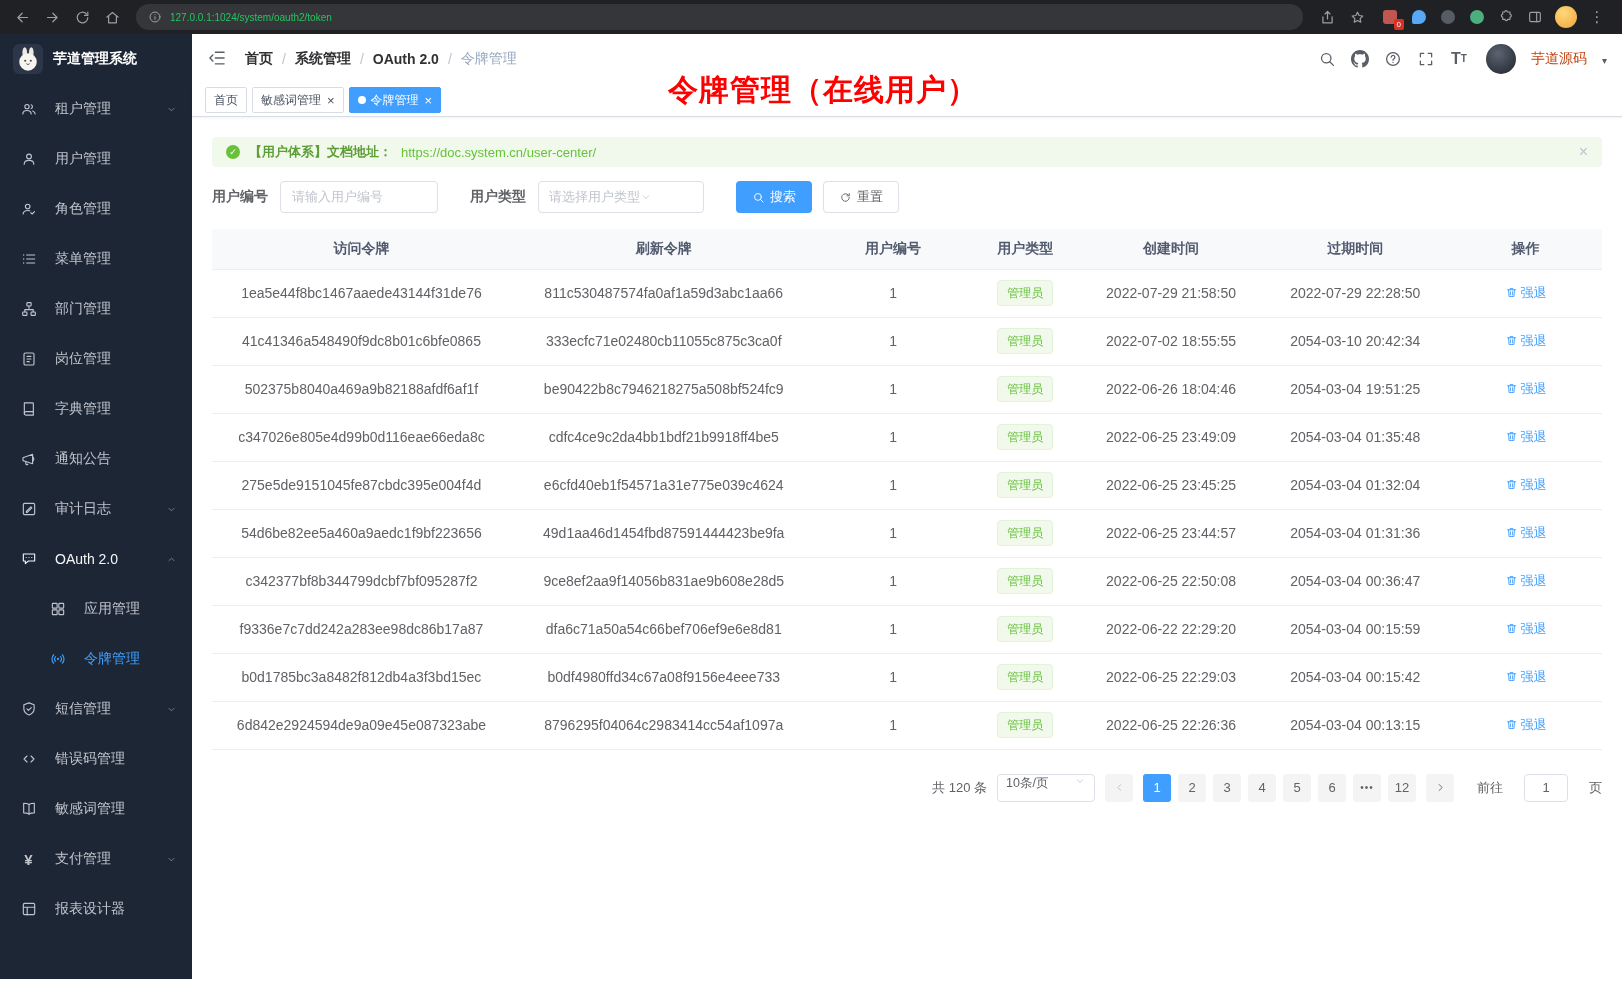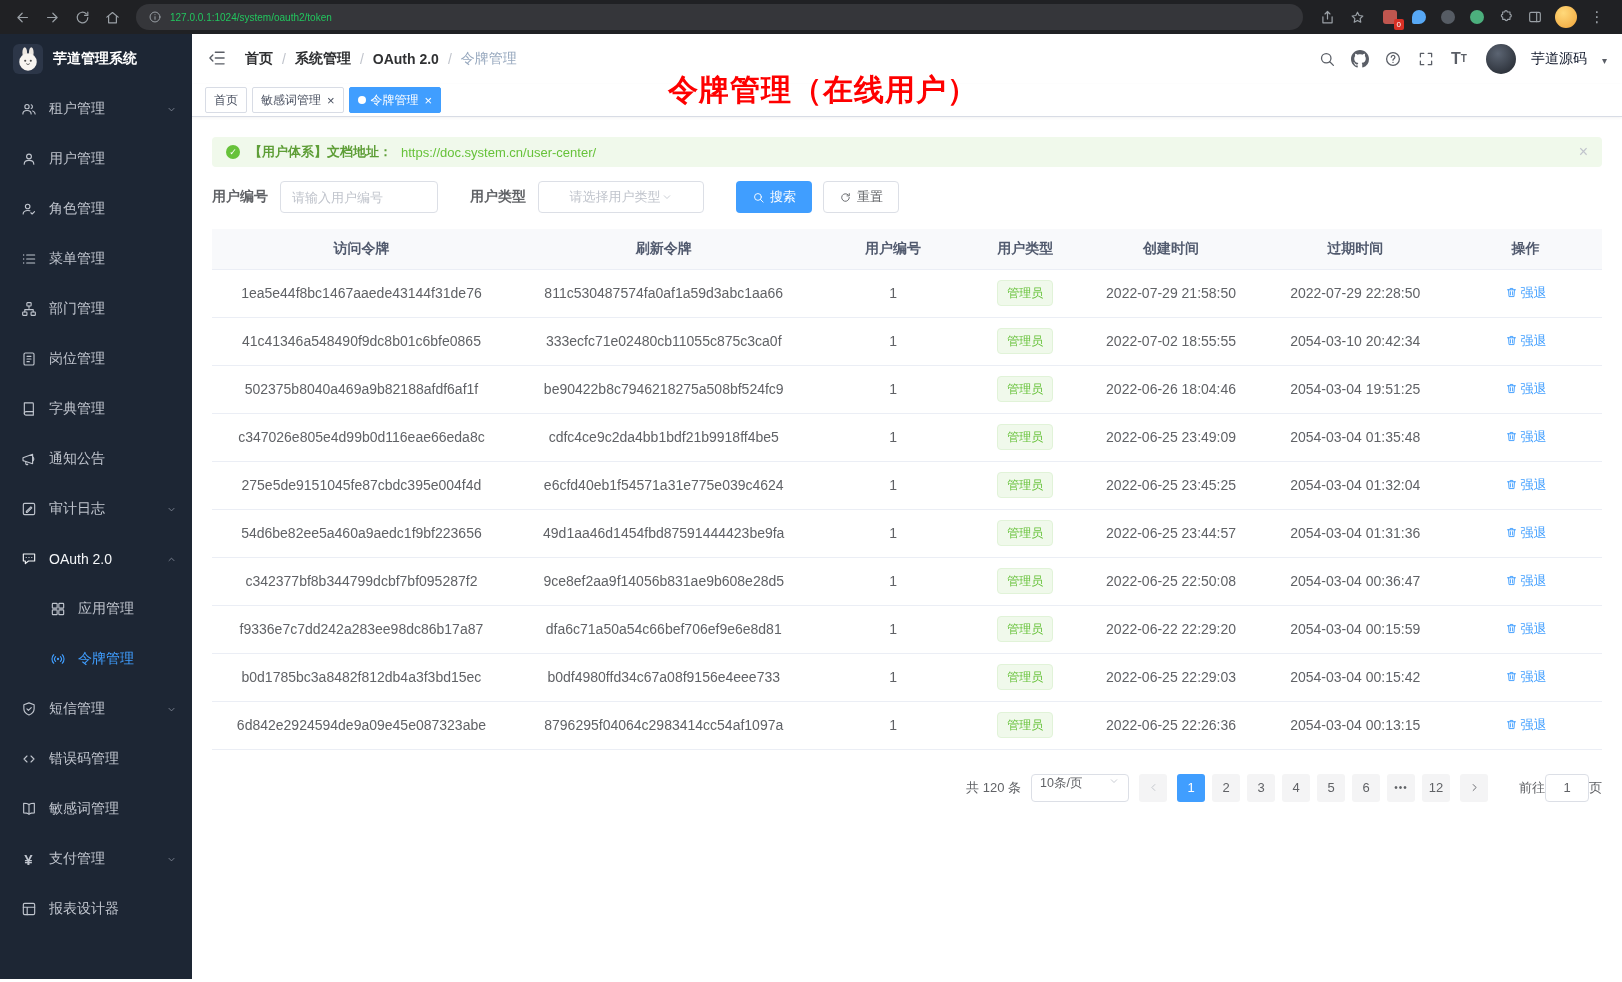--- a/index.html
+++ b/index.html
@@ -28,21 +28,21 @@
   
   .app{display:flex;height:945px}
 
   
   .sidebar{width:192px;background:#1d2634;flex-shrink:0;display:flex;flex-direction:column;color:#bfc5ce}
   .logo{height:50px;display:flex;align-items:center;gap:10px;padding:0 13px;flex-shrink:0}
   .logo-img{width:30px;height:30px;border-radius:6px;background:#2c3648;display:flex;align-items:center;justify-content:center;overflow:hidden}
   .logo-img svg{width:28px;height:28px}
   .logo-title{color:#fff;font-size:14px;font-weight:700;white-space:nowrap}
   .menu{flex:1;overflow:hidden;padding-top:0}
-  .menu-item{height:50px;display:flex;align-items:center;gap:12px;padding:0 15px 0 20px;font-size:14px;color:#c0c5ce;cursor:pointer;white-space:nowrap}
+  .menu-item{height:50px;display:flex;align-items:center;gap:18px;padding:0 15px 0 20px;font-size:14px;color:#c0c5ce;cursor:pointer;white-space:nowrap}
   .menu-item.child{padding-left:49px}
   .menu-item.active{color:#409eff}
   .menu-item.expanded{color:#f4f6f8}
   .mi-icon{width:17px;height:17px;display:flex;align-items:center;justify-content:center;flex-shrink:0}
   .mi-icon svg{width:16px;height:16px}
   .glyph-icon{font-size:15px;font-weight:700;line-height:1}
   .mi-label{flex:1;overflow:hidden;text-overflow:ellipsis}
   .mi-arrow{width:11px;height:11px;display:flex;color:#8b93a1;flex-shrink:0}
   .mi-arrow svg{width:11px;height:11px}
   .mi-arrow.up{transform:rotate(180deg)}
@@ -55,21 +55,21 @@
   .breadcrumb{margin-left:16px;display:flex;align-items:center;gap:9px;font-size:14px}
   .bc-item{color:#303133;font-weight:700;cursor:pointer}
   .bc-item.last{color:#97a8be;font-weight:400;cursor:default}
   .bc-sep{color:#c0c4cc;font-weight:400}
   .topbar-right{margin-left:auto;display:flex;align-items:center;gap:15px;color:#5a5e66}
   .tb-icon{width:18px;height:18px;display:flex;align-items:center;justify-content:center;cursor:pointer}
   .tb-icon svg{width:18px;height:18px}
   .fs-b{font-weight:700;font-size:16px;line-height:1}
   .fs-s{font-weight:700;font-size:10px;line-height:1}
   .avatar{width:30px;height:30px;border-radius:50%;background:radial-gradient(circle at 40% 32%,#5b6472,#20242b);margin-left:3px;cursor:pointer;flex-shrink:0}
-  .username{font-size:14px;color:#0f172a;cursor:pointer}
+  .username{font-size:14px;color:#c2410c;cursor:pointer}
   .user-caret{font-size:10px;color:#5a5e66;align-self:flex-end;margin-bottom:8px;cursor:pointer}
 
   
   .tabsbar{height:33px;display:flex;align-items:center;gap:5px;padding:0 13px;border-bottom:1px solid #d8dce5;box-shadow:0 1px 3px rgba(0,0,0,.05);flex-shrink:0}
   .tab{height:26px;display:inline-flex;align-items:center;gap:5px;padding:0 8px;border:1px solid #d8dce5;background:#fff;color:#495060;font-size:12px;cursor:pointer;border-radius:2px}
   .tab.active{background:#409eff;border-color:#409eff;color:#fff}
   .tab-dot{width:8px;height:8px;border-radius:50%;background:#fff;flex-shrink:0}
   .tab-close{font-size:13px;line-height:1;margin-left:1px}
 
   
@@ -78,23 +78,23 @@
   .alert-check{width:14px;height:14px;border-radius:50%;background:#67c23a;color:#fff;display:flex;align-items:center;justify-content:center;flex-shrink:0}
   .ck{font-size:9px;line-height:1}
   .alert-text{font-weight:700;color:#5e9e37}
   .alert-link{color:#67c23a;text-decoration:none;cursor:pointer}
   .alert-close{margin-left:auto;color:#c0c4cc;cursor:pointer}
   .x{font-size:16px;line-height:1}
 
   .filters{display:flex;align-items:center;gap:11px;margin-bottom:16px;font-size:14px}
   .f-label{font-weight:700;color:#606266;margin-right:1px}
   .f-gap{width:10px}
-  .f-input{width:158px;height:32px;border:1px solid #dcdfe6;border-radius:4px;padding:0 11px;font-size:13px;color:#606266;outline:none;font-family:Liberation Sans, sans-serif}
+  .f-input{width:158px;height:32px;border:1px solid #dcdfe6;border-radius:4px;padding:0 11px;font-size:13px;color:#606266;outline:none;font-family:Liberation Serif, serif}
   .f-input::placeholder{color:#c0c4cc}
-  .f-select{width:166px;height:32px;border:1px solid #dcdfe6;border-radius:4px;display:flex;align-items:center;justify-content:center;padding:0 10px;font-size:13px;color:#c0c4cc;cursor:pointer;background:#fff}
+  .f-select{width:166px;height:32px;border:1px solid #dcdfe6;border-radius:4px;display:flex;align-items:center;justify-content:flex-start;padding:0 10px;font-size:13px;color:#c0c4cc;cursor:pointer;background:#fff}
   .sel-caret{display:flex;color:#c0c4cc}
   .sel-caret svg{width:12px;height:12px}
   .btn{height:32px;display:inline-flex;align-items:center;gap:5px;padding:0 15px;border-radius:4px;font-size:13px;cursor:pointer;border:1px solid transparent;font-family:inherit}
   .btn.primary{background:#409eff;color:#fff}
   .btn.plain{background:#fff;border-color:#dcdfe6;color:#606266}
   .btn svg{width:12px;height:12px}
 
   
   .token-table{width:100%;border-collapse:collapse;table-layout:fixed;font-size:14px;color:#606266}
   .token-table thead th{height:40px;background:#f8f9fb;font-weight:700;color:#515a6e;border-bottom:1px solid #ebeef5;text-align:center;font-size:14px}
@@ -106,21 +106,21 @@
 
   
   .pagination{display:flex;align-items:center;justify-content:flex-end;gap:10px;margin-top:24px;font-size:13px;color:#606266}
   .pg-size{width:98px;height:28px;border:1px solid #dcdfe6;border-radius:4px;display:flex;align-items:flex-start;justify-content:space-between;padding:0 8px;font-size:12.5px;cursor:pointer;background:#fff}
   .pg-pages{display:flex;gap:7px}
   .page-btn{min-width:28px;height:28px;padding:0 3px;background:#f4f4f5;border-radius:3px;display:inline-flex;align-items:center;justify-content:center;color:#606266;font-size:13px;cursor:pointer}
   .page-btn svg{width:13px;height:13px}
   .page-btn.active{background:#409eff;color:#fff}
   .page-btn.prev{color:#bfc3c9}
   .page-btn.more{letter-spacing:1px;font-size:10px}
-  .pg-goto{display:flex;align-items:center;gap:0;margin-left:21px}
+  .pg-goto{display:flex;align-items:center;gap:21px;margin-left:13px}
   .pg-input{width:44px;height:28px;border:1px solid #dcdfe6;border-radius:4px;text-align:center;font-size:13px;color:#606266;outline:none;font-family:inherit}
 
   
   .annotation{position:absolute;left:668px;top:70px;font-size:30px;font-weight:800;color:#fe0000;white-space:nowrap;z-index:20;letter-spacing:1px}
 </style>
 </head>
 <body>
 
 <div class="screen">
 

